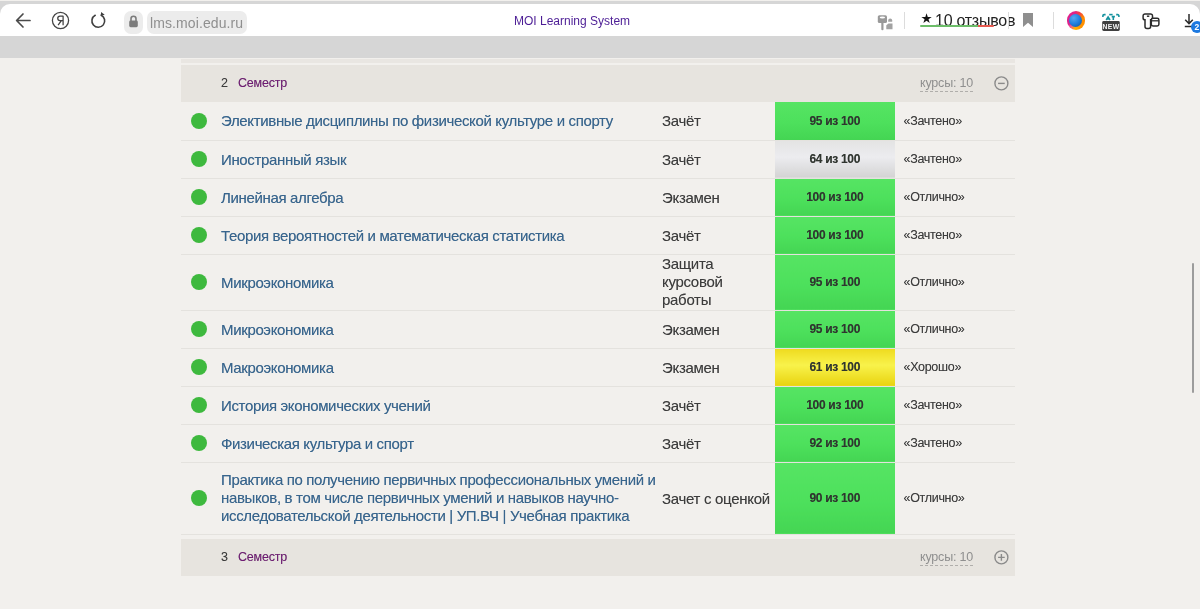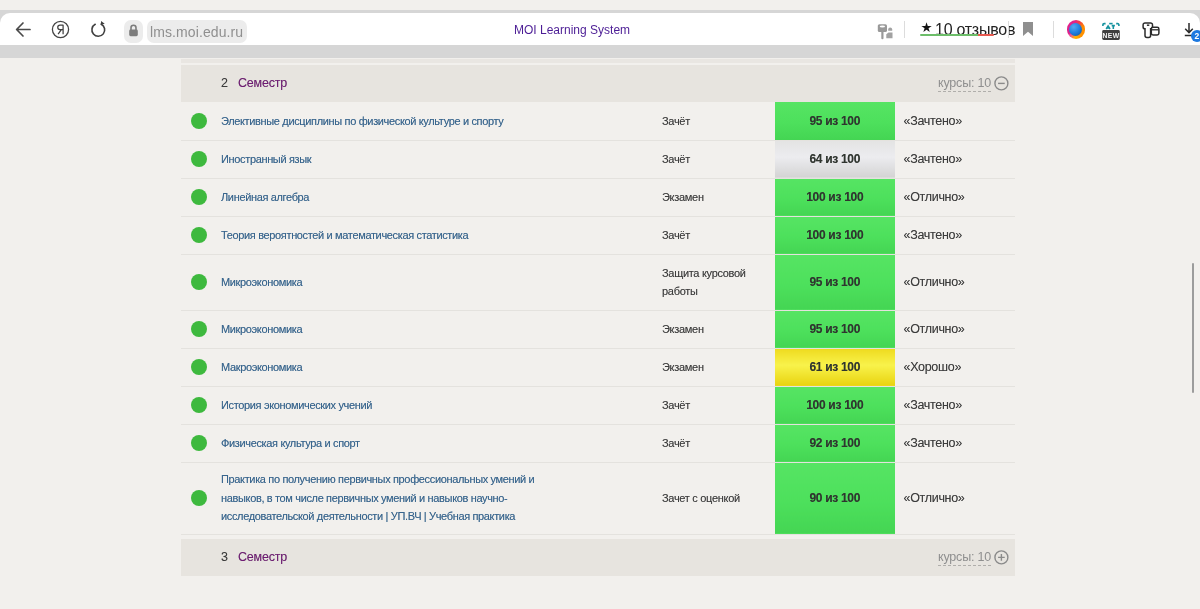--- a/index.html
+++ b/index.html
@@ -1,17 +1,17 @@
 <!DOCTYPE html>
 <html><head><meta charset="utf-8">
 <style>
 html,body{margin:0;padding:0}
 body{width:1200px;height:609px;overflow:hidden;background:#f2f0ed;font-family:"Liberation Sans",sans-serif;position:relative}
 
-#chrome{position:absolute;top:10px;left:0;width:1200px;height:58px;background:#d6d6d6}
+#chrome{position:absolute;top:1px;left:0;width:1200px;height:58px;background:#d6d6d6}
 #toolbar{position:absolute;top:2.5px;left:0;width:1200px;height:32.5px;background:#fff;border-radius:10px 10px 0 0}
 #bookbar{position:absolute;top:35px;left:0;width:1200px;height:22.5px;background:#fff;border-bottom:1px solid #dedcd8;box-sizing:border-box}
 .tbicon{position:absolute}
 #title{position:absolute;left:514px;top:10.5px;font-size:12px;color:#4c1d95;white-space:nowrap}
 .pill{position:absolute;top:7.5px;height:23px;background:#ececec;border-radius:7px}
 #lockpill{left:124px;width:19px}
 #urlpill{left:147px;width:100px}
 #urltext{position:absolute;left:150px;top:11px;font-size:14px;color:#8f8f8f;letter-spacing:0.1px}
 .vsep{position:absolute;top:8.5px;width:1px;height:17px;background:#dcdcdc}
 #revtext{position:absolute;left:935px;top:8px;font-size:16px;letter-spacing:-0.25px;color:#222}
@@ -22,24 +22,24 @@
 #bm1{position:absolute;left:34px;top:5.5px;font-size:11.5px;color:#3a3a3a}
 #bm2{position:absolute;left:138px;top:6px;font-size:10.5px;letter-spacing:-0.2px;color:#3a3a3a}
 #favred{position:absolute;left:112px;top:5.5px;width:15px;height:14px;background:#e32428;border-radius:1.5px}
 
 #page{position:absolute;top:58px;left:0;width:1200px;height:551px;background:#f2f0ed}
 #strip1{position:absolute;top:0.5px;left:181px;width:834px;height:4.5px;background:#e9e6e2}
 #content{position:absolute;left:181px;width:834px}
 .sechead{height:37.5px;background:#e7e4df;position:relative;box-sizing:border-box}
 .sechead .num{position:absolute;left:40px;top:11px;font-size:12.5px;color:#3c3c3c;letter-spacing:-0.2px;text-shadow:0 0 0.45px rgba(60,60,60,0.45)}
 .sechead .nm{position:absolute;left:57px;top:11px;font-size:12.5px;color:#701a75;letter-spacing:-0.2px;text-shadow:0 0 0.45px rgba(60,60,60,0.45)}
-.kursy{position:absolute;right:24px;top:11px;font-size:12.5px;color:#8f8f8f;letter-spacing:-0.2px;border-bottom:1px dashed #b0aeab;padding-bottom:1px}
+.kursy{position:absolute;right:42px;top:11px;font-size:12.5px;color:#8f8f8f;letter-spacing:-0.2px;border-bottom:1px dashed #b0aeab;padding-bottom:1px}
 .circbtn{position:absolute;right:6.5px;top:11.5px;width:14.8px;height:14.8px}
 table{border-collapse:collapse;width:834px;table-layout:fixed}
-td{padding:0;box-sizing:border-box;vertical-align:middle;font-size:11px;letter-spacing:-0.3px;color:#3c3c3c;text-shadow:0 0 0.45px rgba(60,60,60,0.45)}
+td{padding:0;box-sizing:border-box;vertical-align:middle;font-size:15px;letter-spacing:-0.3px;color:#3c3c3c;text-shadow:0 0 0.45px rgba(60,60,60,0.45)}
 tr{border-bottom:1px solid #e4e2de}
 tr.h38{height:38px}
 tr.h56{height:56px}
 tr.h72{height:72px}
 td.c1{width:40px}
 td.c2{width:441px}
 td.c3{width:113px}
 td.c4{width:119.5px;text-align:center;font-weight:bold;font-size:12px;color:#2f352f}
 td.c5{width:120.5px;padding-left:9px;font-size:12.5px}
 .dot{width:16.5px;height:16.5px;border-radius:50%;background:#3eb93e;margin-left:9.5px}

